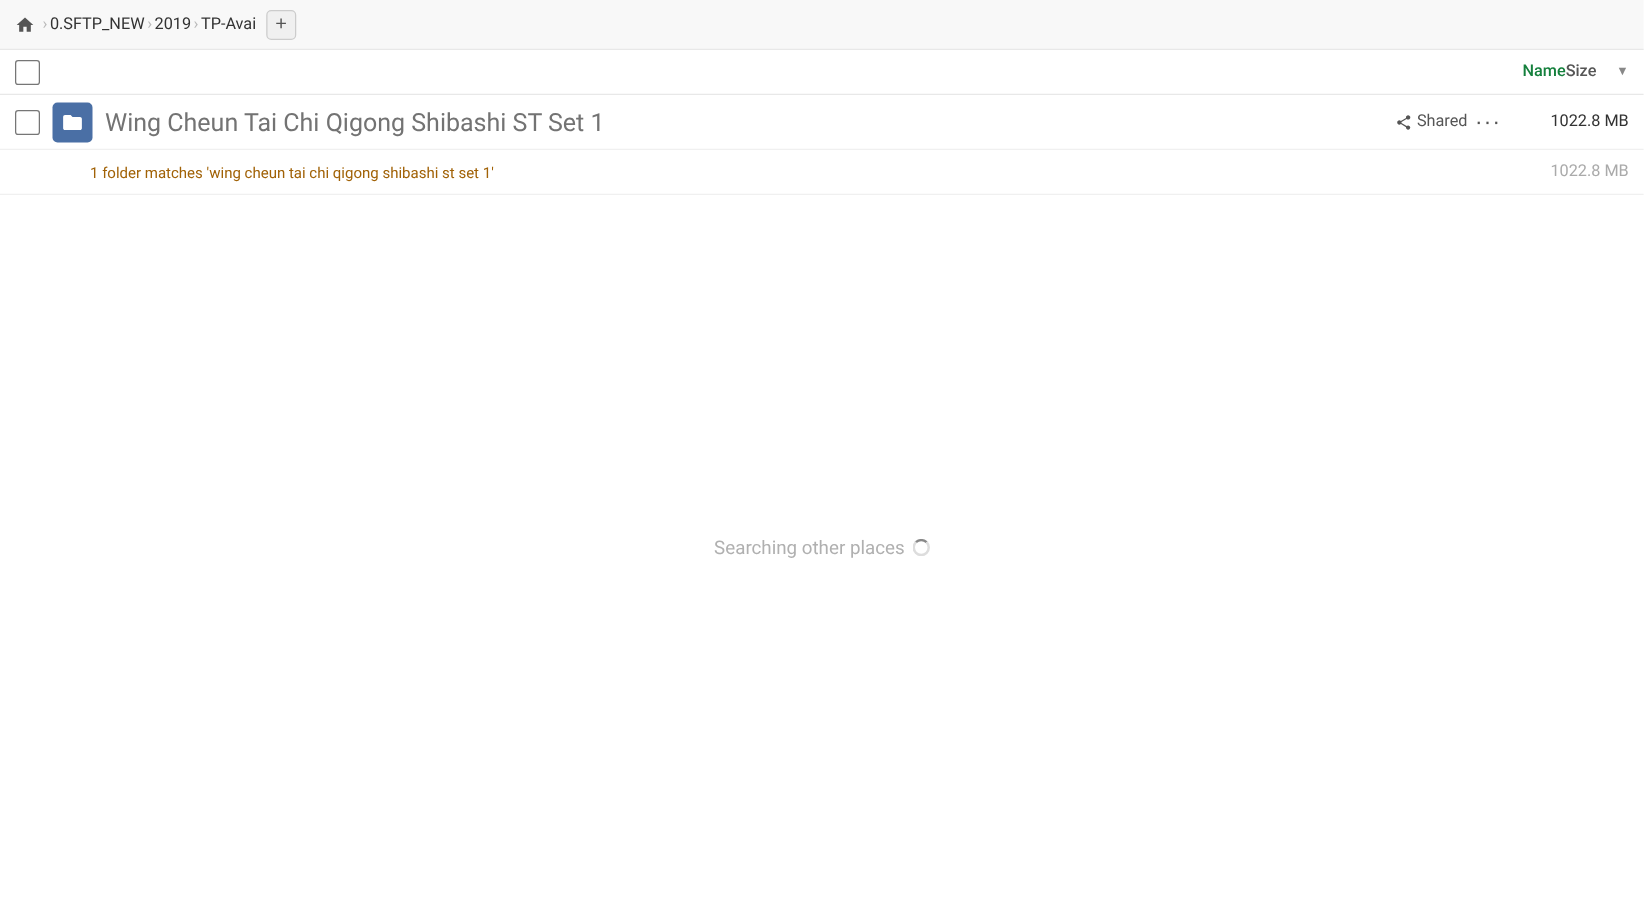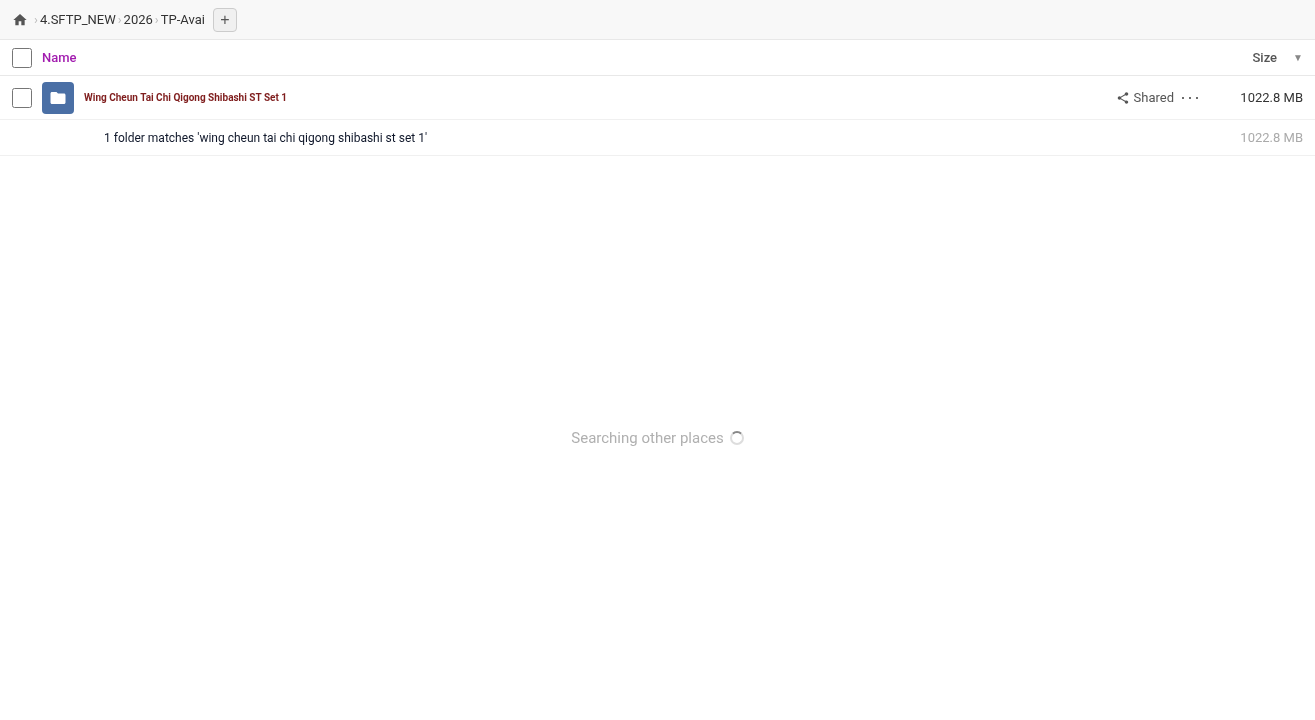--- a/index.html
+++ b/index.html
@@ -69,22 +69,23 @@
       margin-right: 10px;
       cursor: pointer;
       border: 1px solid #ccc;
       border-radius: 3px;
       background: #fff;
       flex-shrink: 0;
     }
     .header-name {
       flex: 1;
       font-size: 13px;
-      color: #a21caf;
+      color: #15803d;
       font-weight: 500;
+      text-align: right;
     }
     .header-size {
       display: flex;
       align-items: center;
       font-size: 13px;
       color: #555;
       font-weight: 500;
       cursor: pointer;
       gap: 16px;
     }
@@ -119,23 +120,22 @@
       display: flex; align-items: center; justify-content: center;
       margin-right: 10px;
       flex-shrink: 0;
     }
     .folder-icon-wrap svg {
       width: 18px; height: 18px;
       fill: #fff;
     }
     .file-name {
       flex: 1;
-      font-size: 10px;
-      color: #7f1d1d;
-      font-weight: bold;
+      font-size: 20px;
+      color: #737373;
     }
     .shared-badge {
       display: flex;
       align-items: center;
       gap: 4px;
       color: #555;
       font-size: 13px;
       margin-right: 0;
     }
     .shared-badge svg {
@@ -164,23 +164,22 @@
     .match-row {
       display: flex;
       align-items: center;
       height: 36px;
       padding: 0 12px 0 72px;
       border-bottom: 1px solid #f0f0f0;
     }
     .match-text {
       flex: 1;
       font-size: 12px;
-      color: #0f172a;
+      color: #a16207;
       font-style: normal;
-      margin-left: 32px;
     }
     .match-size {
       font-size: 13px;
       color: #aaa;
     }
 
     
     .searching-area {
       display: flex;
       flex-direction: column;
@@ -209,25 +208,25 @@
 <body>
 
 <div class="breadcrumb-bar">
   <div class="home-icon-wrap">
     <svg viewBox="0 0 24 24">
         <path d="M10 20v-6h4v6h5v-8h3L12 3 2 12h3v8z"></path>
       </svg>
   </div>
   <span class="breadcrumb-sep">›</span>
   <div class="breadcrumb-item">
-    <span>4.SFTP_NEW</span>
+    <span>0.SFTP_NEW</span>
   </div>
   <span class="breadcrumb-sep">›</span>
   <div class="breadcrumb-item">
-    <span>2026</span>
+    <span>2019</span>
   </div>
   <span class="breadcrumb-sep">›</span>
   <div class="breadcrumb-item">
     <span>TP-Avai</span>
   </div>
   <button class="add-tab-btn">+</button>
 </div>
 
 <div class="table-header">
   <input type="checkbox" class="header-checkbox" style="">

